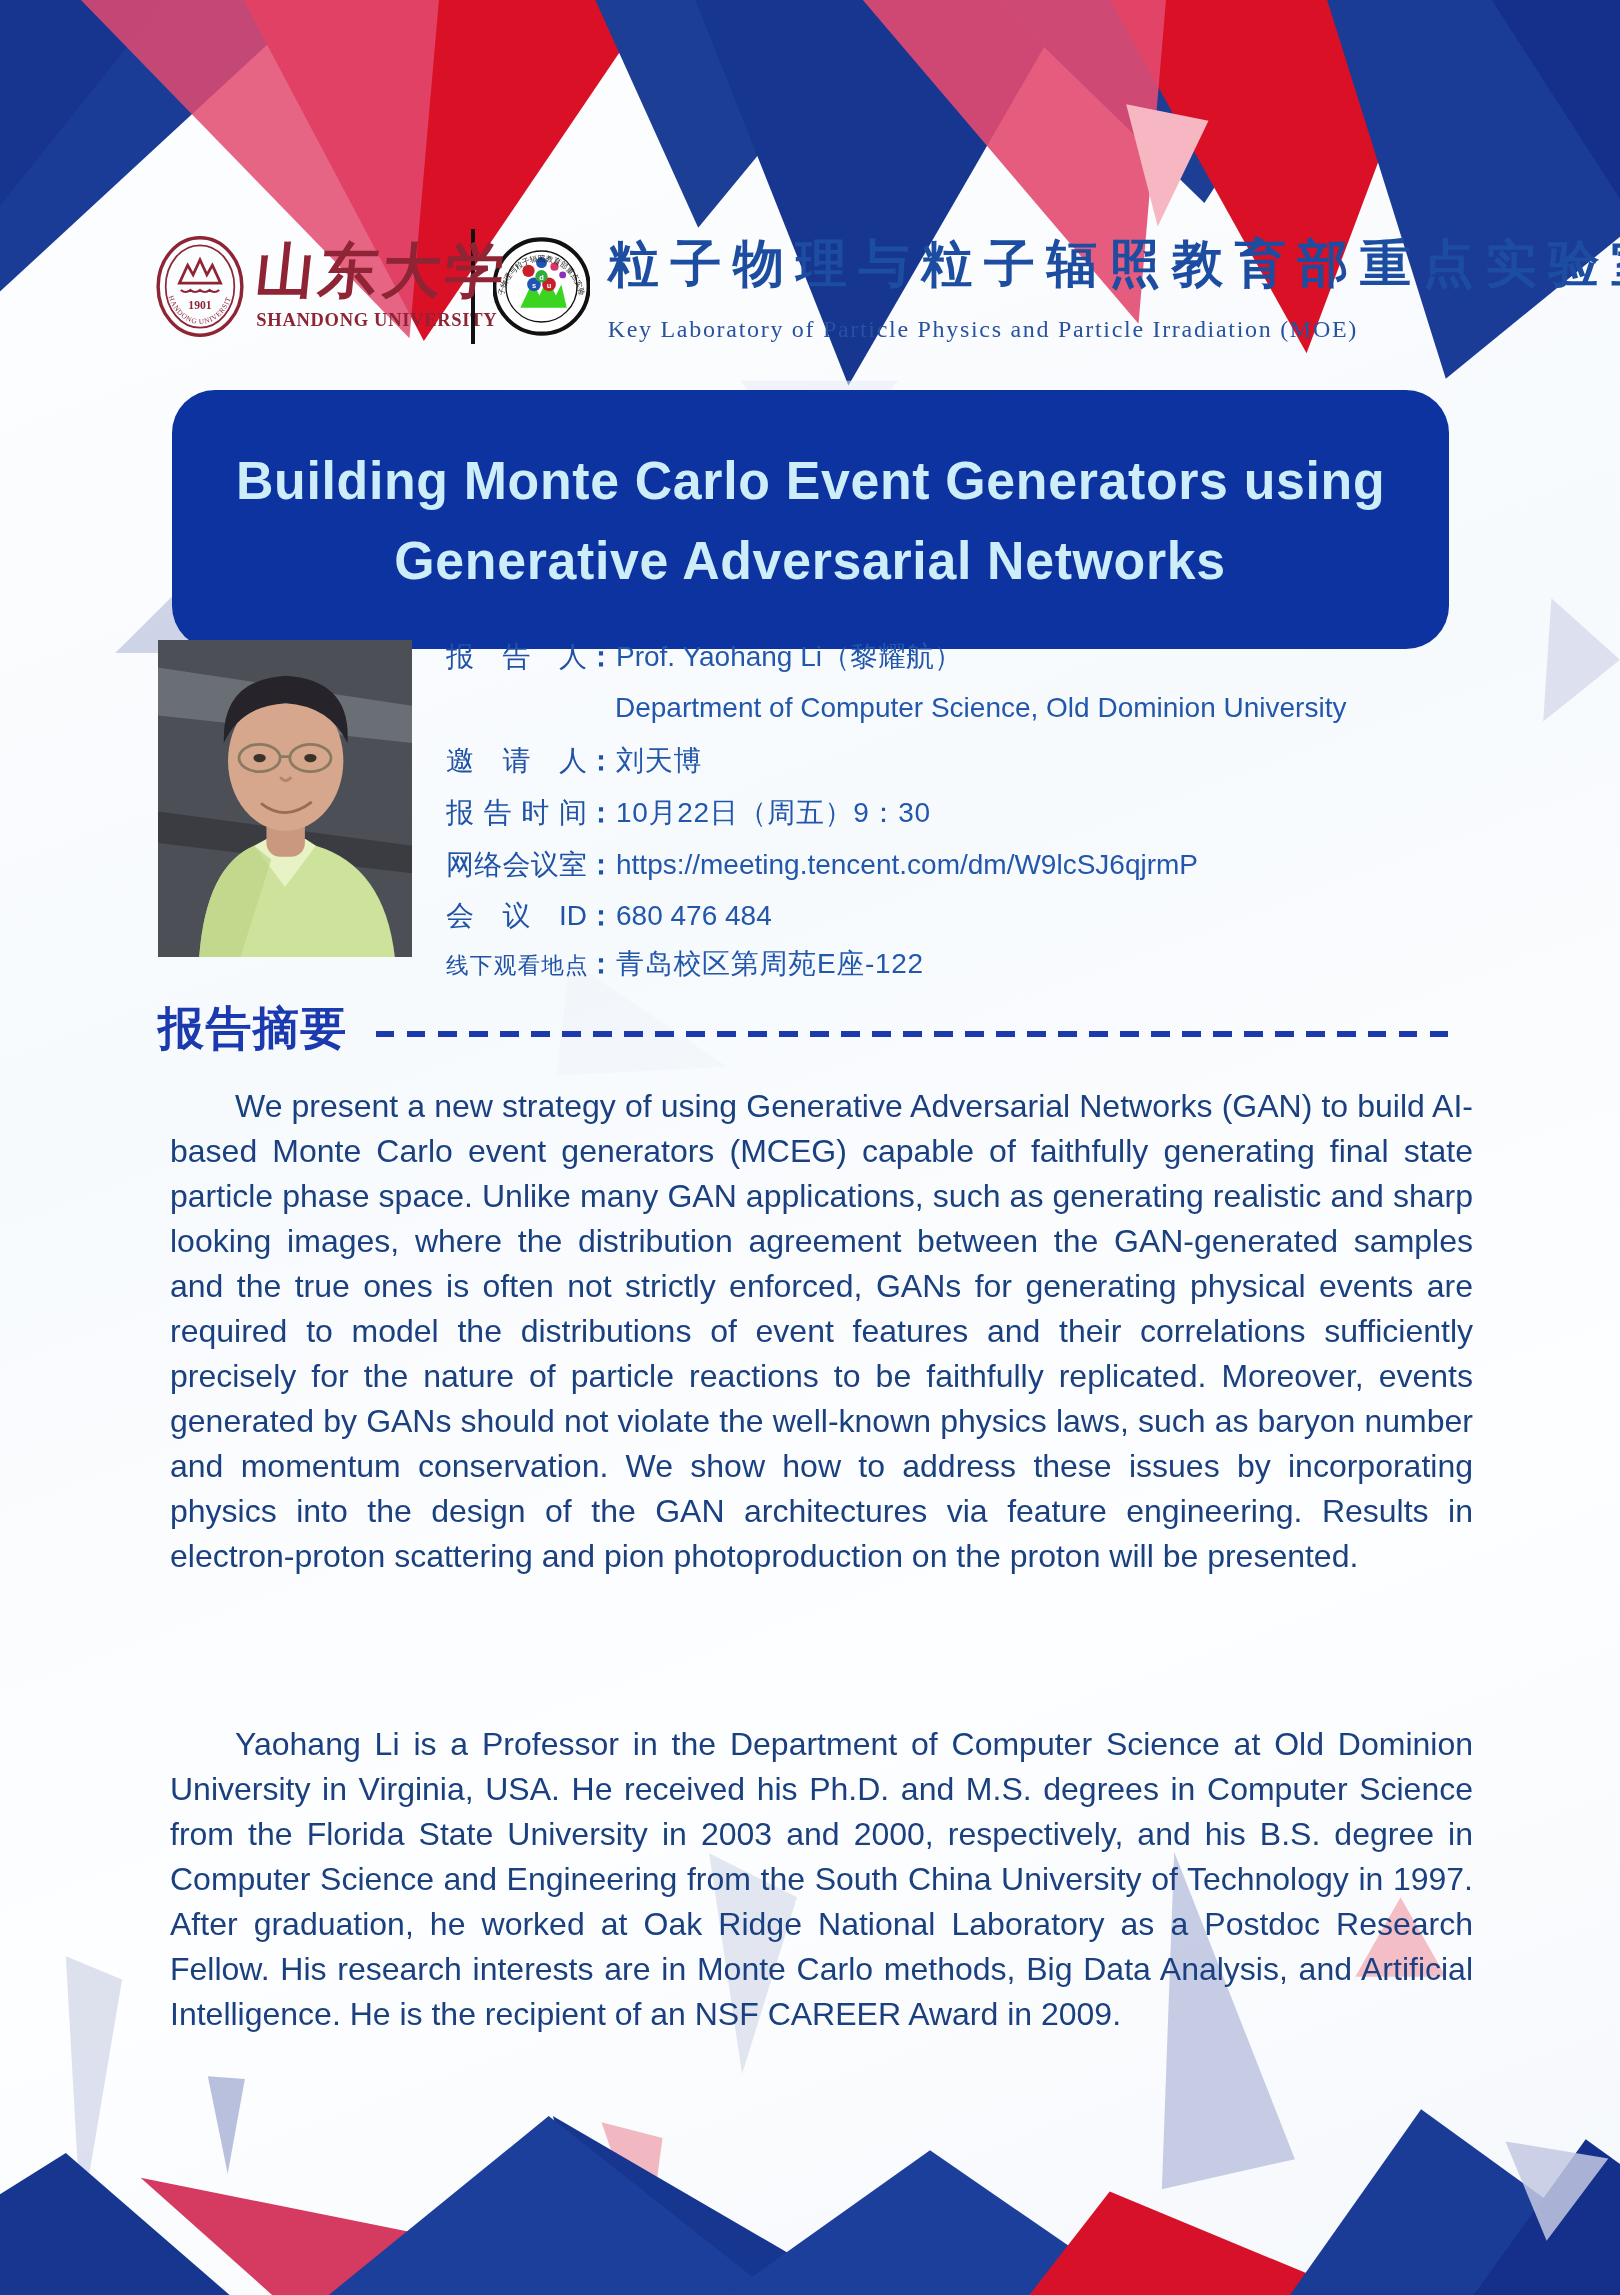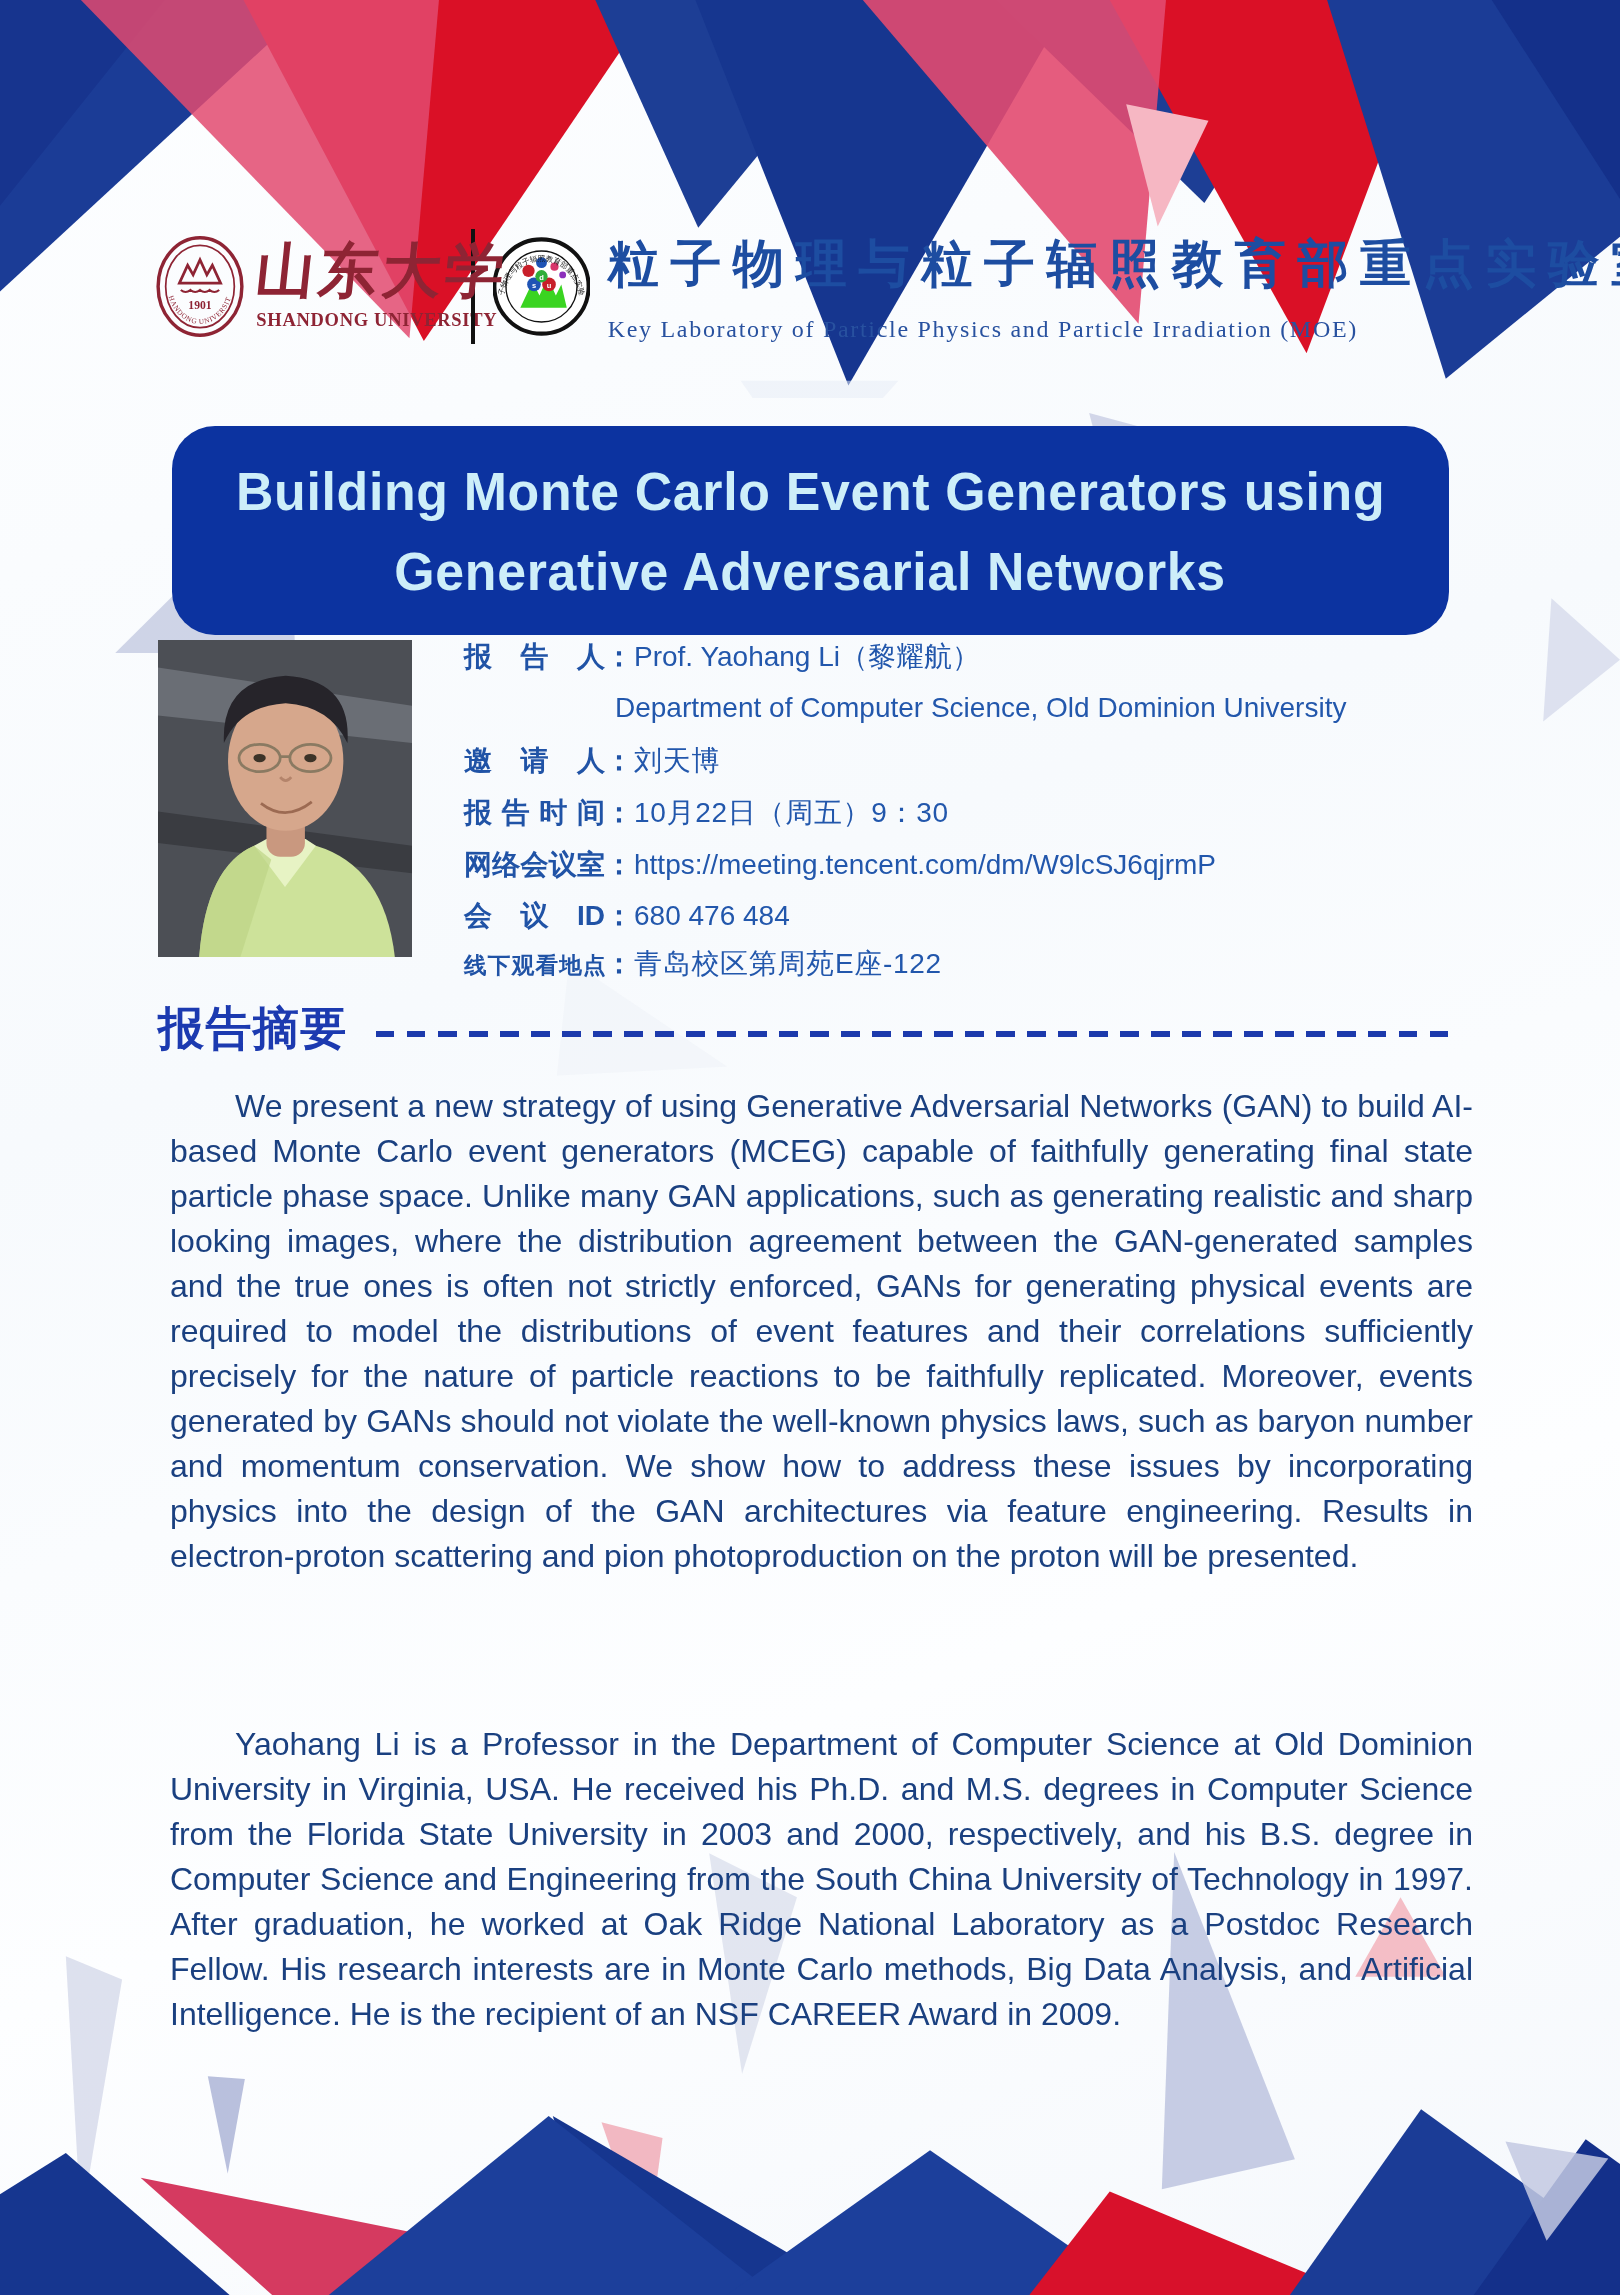--- a/index.html
+++ b/index.html
@@ -21,31 +21,31 @@
   .sdu-en{margin-top:8.2px;font-size:18.5px;font-weight:700;letter-spacing:0.7px;color:#8e2434;
     font-family:"Liberation Serif",serif;white-space:nowrap;}
   .divider{width:3.4px;height:115px;background:#111;margin:0 18px 0 23px;flex:0 0 auto;}
   .lab-logo{width:97px;height:103px;flex:0 0 auto;}
   .lab-titles{margin-left:18px;flex:1 1 auto;min-width:0;}
   .lab-cn{font-size:51px;font-weight:700;color:#1d4da1;letter-spacing:11.7px;white-space:nowrap;}
   .lab-en{margin-top:17px;font-size:24px;color:#28519f;letter-spacing:1.7px;white-space:nowrap;
     font-family:"Liberation Serif",serif;}
 
   
-  .banner{position:absolute;left:172px;top:390px;width:1277px;height:209px;background:#0c33a0;
+  .banner{position:absolute;left:172px;top:390px;width:1277px;height:259px;background:#0c33a0;
     border-radius:43px;display:flex;flex-direction:column;justify-content:center;align-items:center;
-    gap:18px;margin-top:36px;}
+    gap:18px;}
   .banner .line{color:#cdeef9;font-size:54px;font-weight:700;letter-spacing:0.7px;white-space:nowrap;
     transform:scaleX(.96);}
 
   
   .photo{position:absolute;left:158px;top:640px;width:254px;height:317px;}
   .info-row{position:absolute;left:446px;display:flex;align-items:baseline;white-space:nowrap;}
-  .ilabel{display:inline-block;width:141px;font-weight:700;color:#2053a6;font-size:28px;
-    text-align:justify;text-align-last:justify;margin-left:18px;}
+  .ilabel{display:inline-block;width:141px;font-weight:400;color:#2053a6;font-size:28px;
+    text-align:justify;text-align-last:justify;}
   .ilabel.small{font-size:22.6px;letter-spacing:-0.7px;}
   .icolon{font-weight:700;color:#2053a6;font-size:28px;width:29px;display:inline-block;}
   .ivalue{color:#2257ac;font-size:28px;}
   .ivalue.cjk{letter-spacing:0.7px;}
   .indent-value{position:absolute;left:615px;color:#2257ac;font-size:28px;white-space:nowrap;}
 
   
   .sec-head{position:absolute;left:158px;width:1303px;display:flex;align-items:center;gap:16px;}
   .sec-title{font-size:46px;font-weight:700;color:#1c3ab0;letter-spacing:1.4px;white-space:nowrap;flex:0 0 auto;}
   .sec-dashes{flex:1 1 auto;height:6.2px;margin-left:12.3px;margin-top:9.6px;

